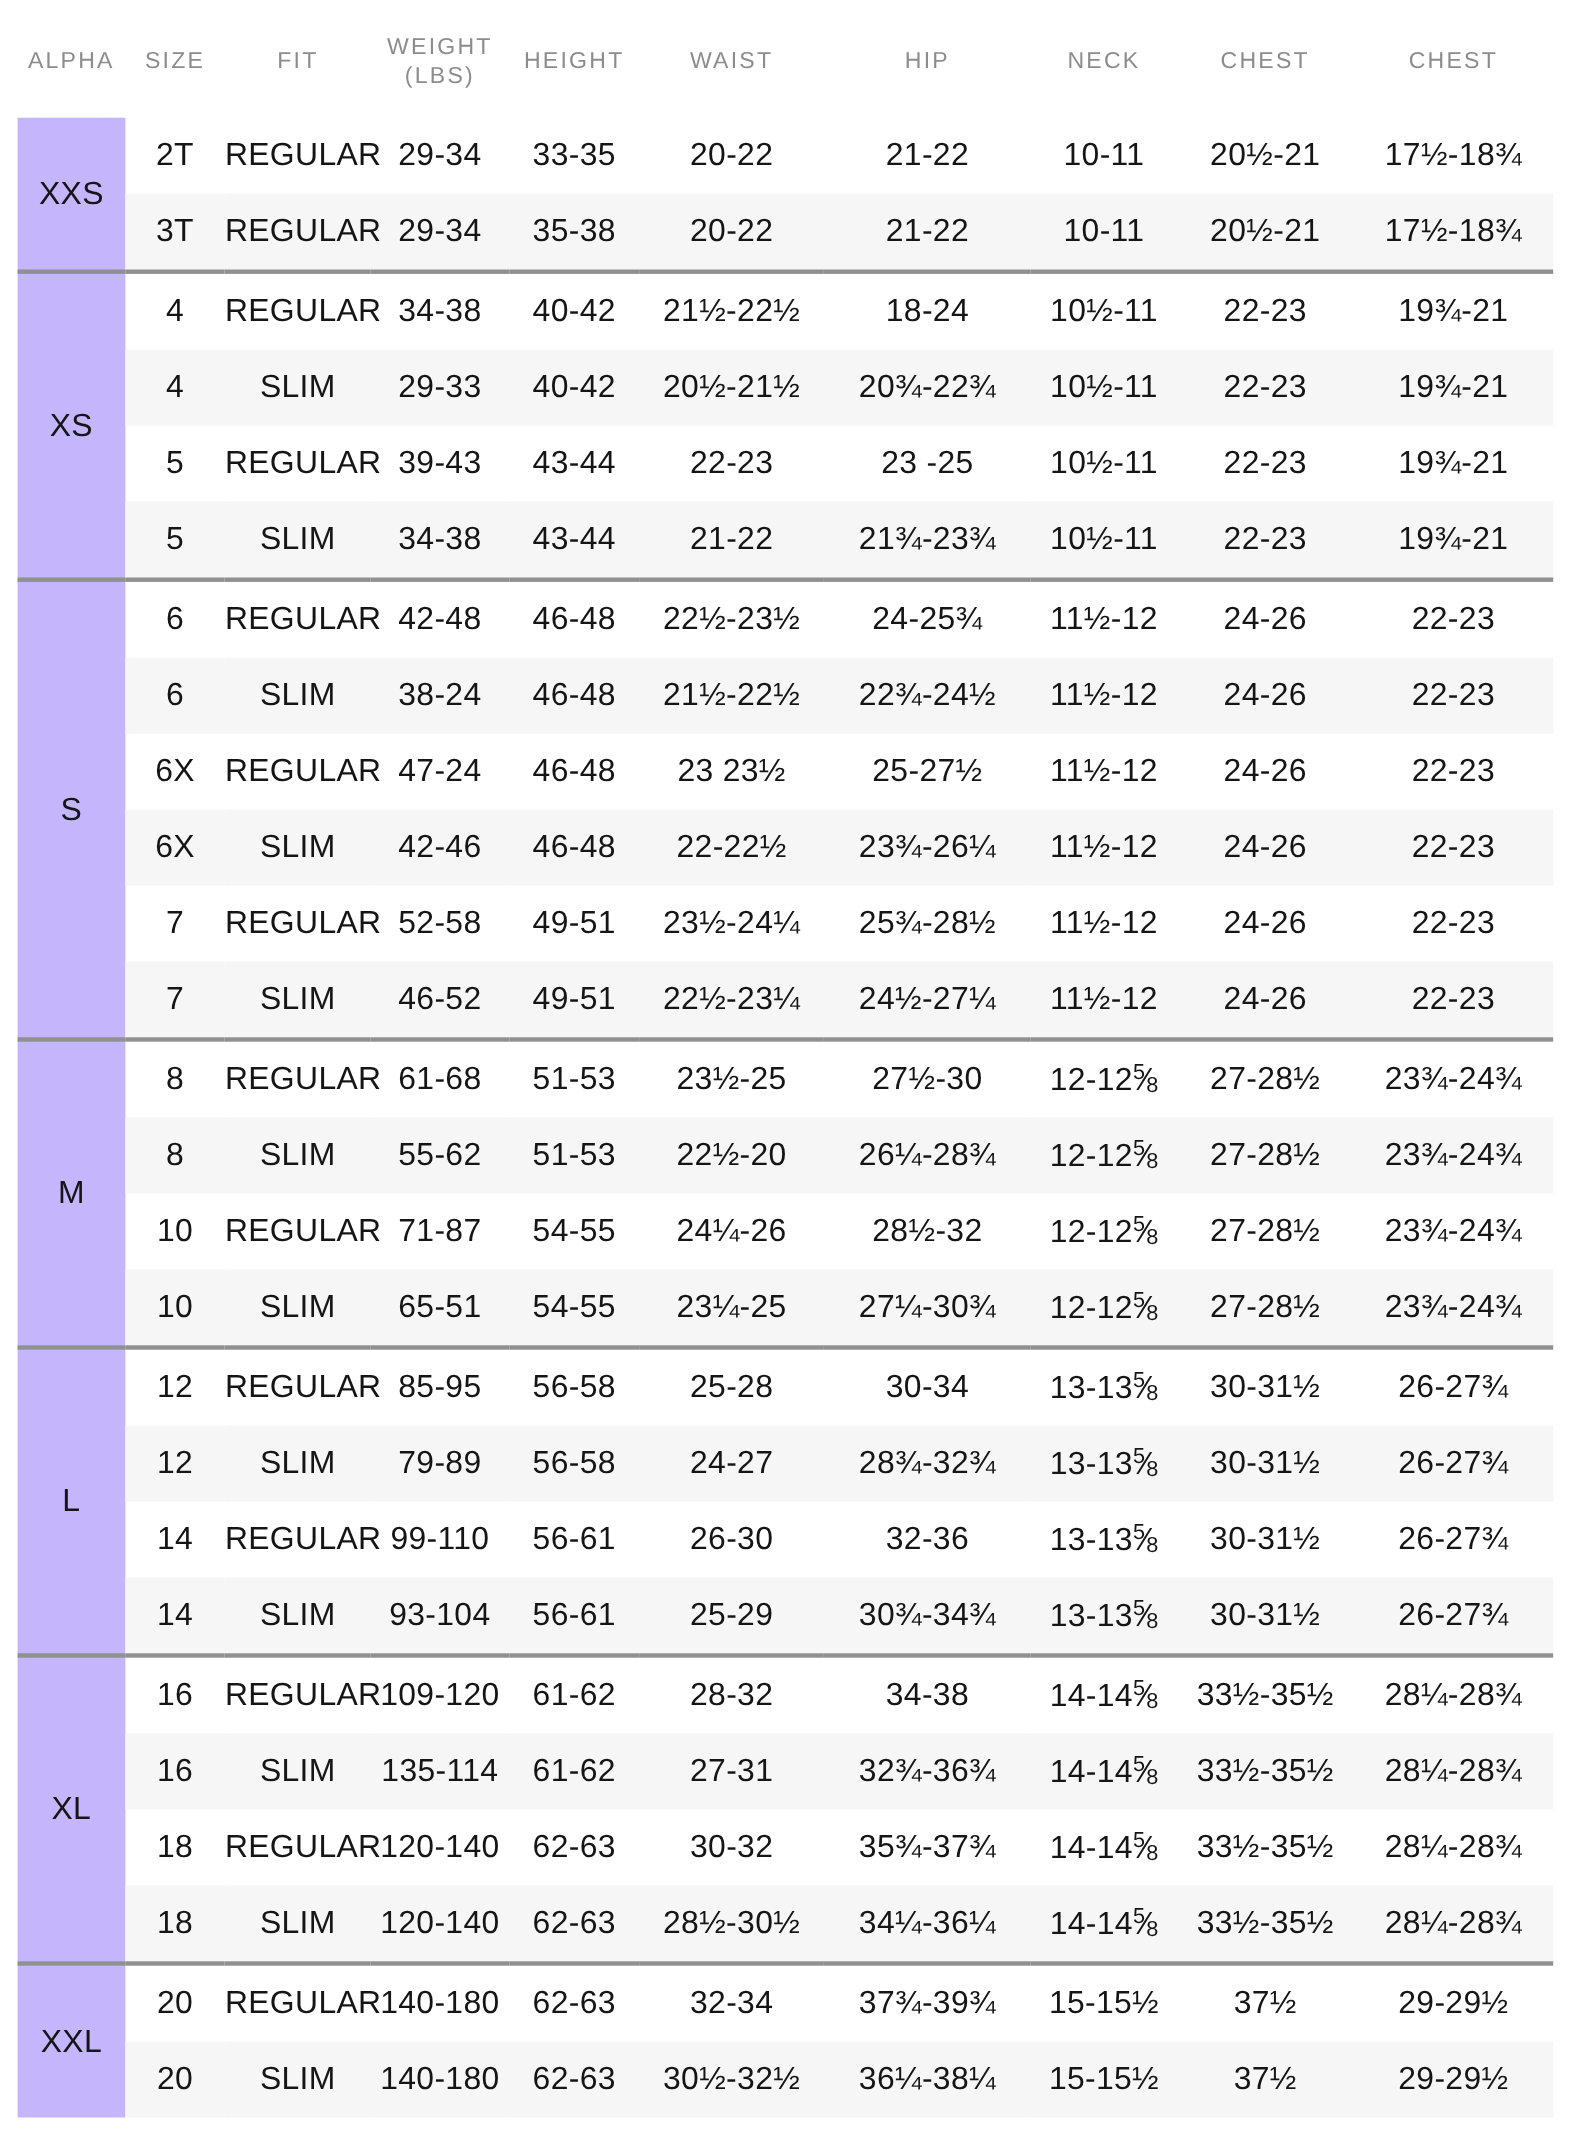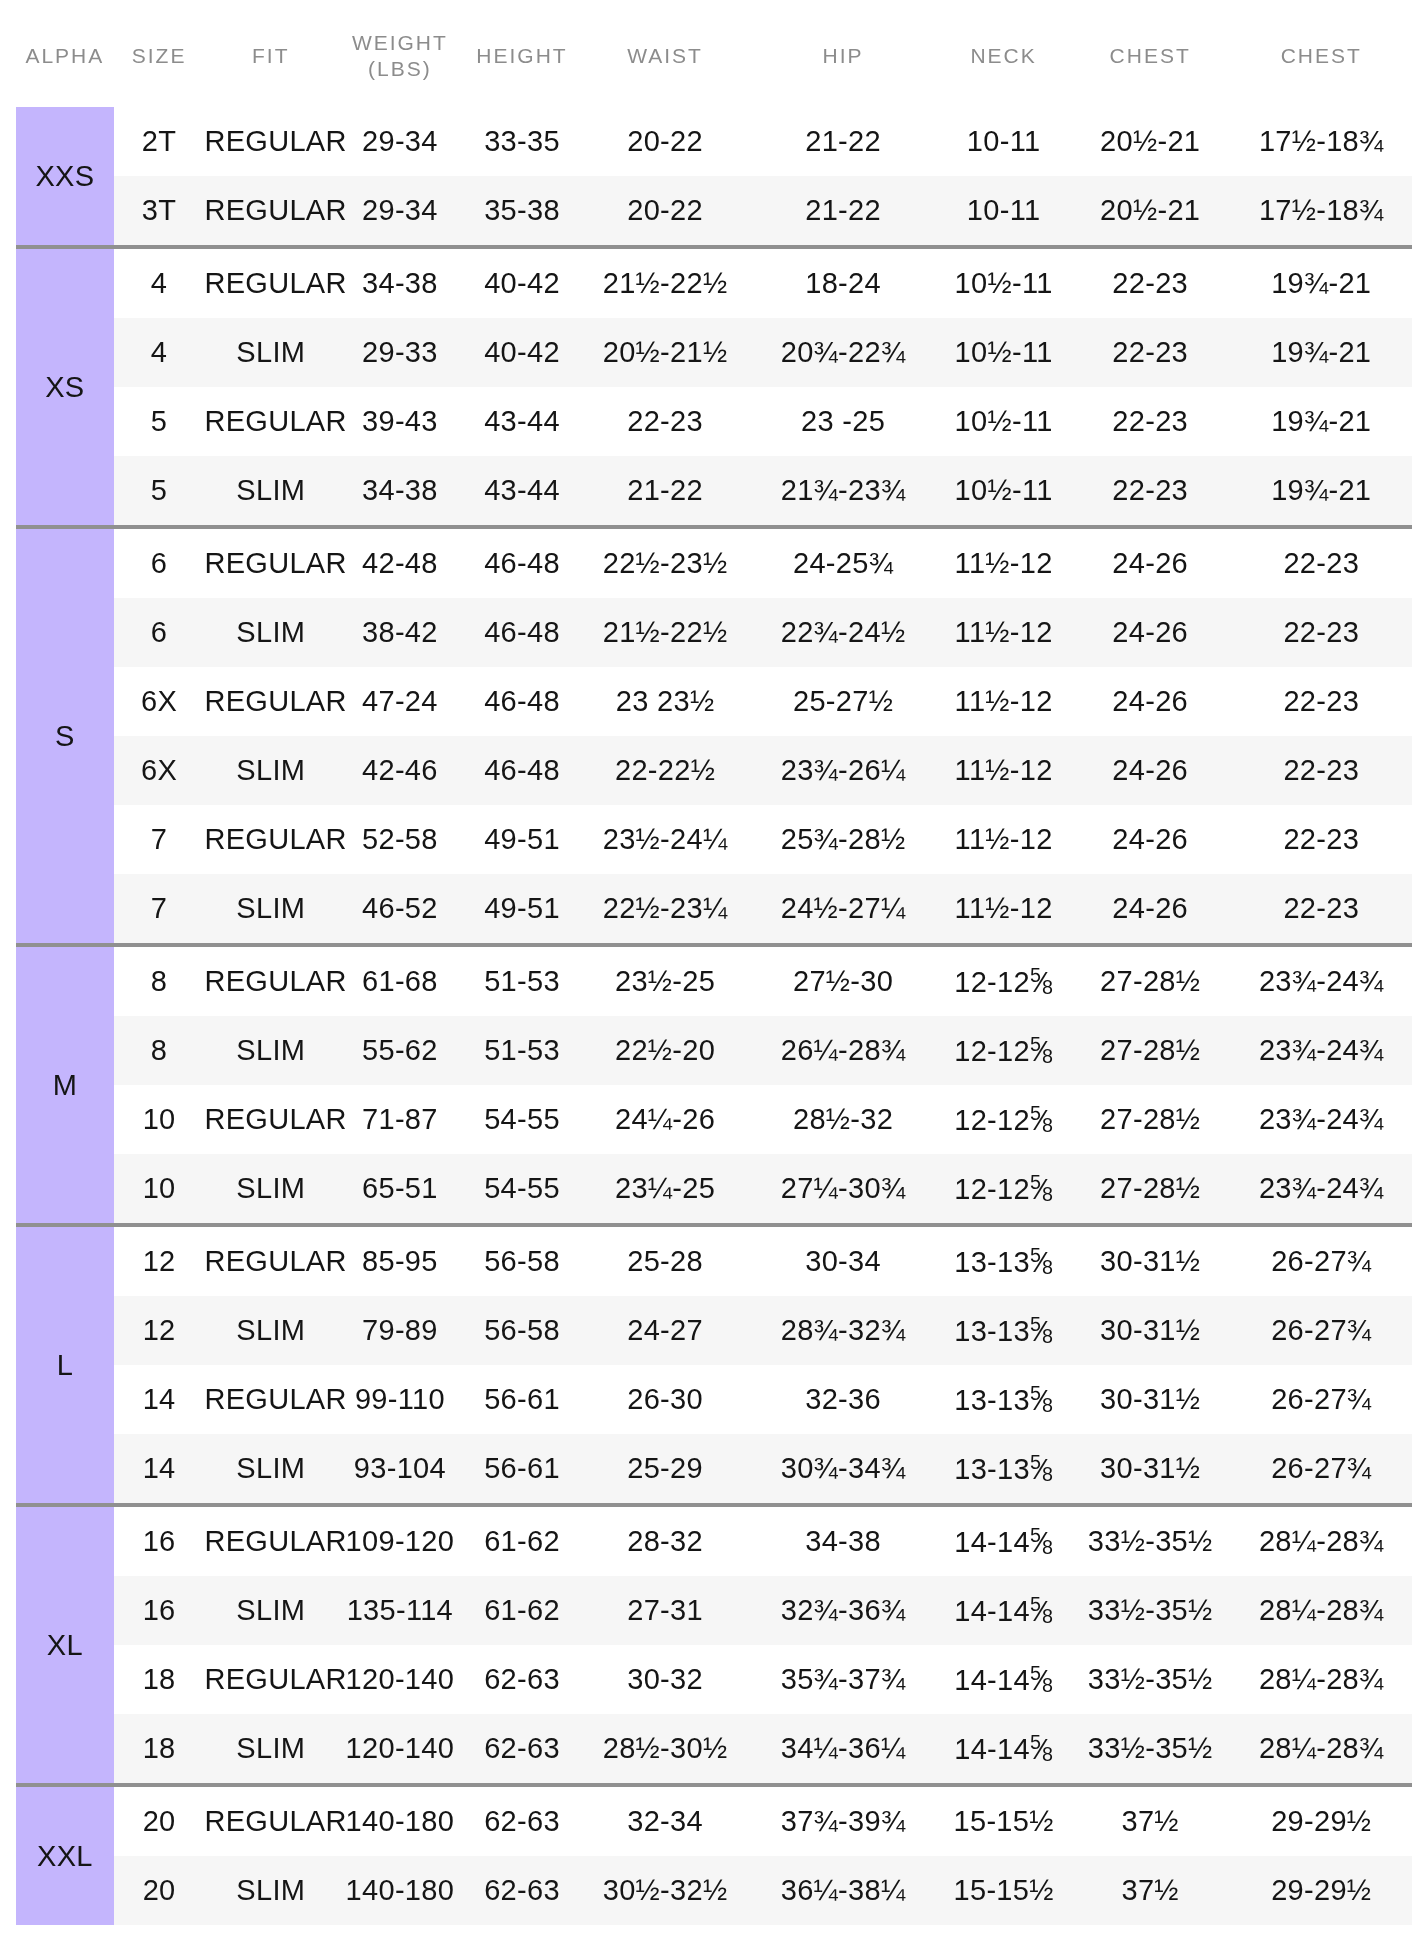--- a/index.html
+++ b/index.html
@@ -185,21 +185,21 @@
           <td>46-48</td>
           <td>22½-23½</td>
           <td>24-25¾</td>
           <td>11½-12</td>
           <td>24-26</td>
           <td>22-23</td>
         </tr>
         <tr>
           <td>6</td>
           <td>SLIM</td>
-          <td>38-42</td>
+          <td>38-24</td>
           <td>46-48</td>
           <td>21½-22½</td>
           <td>22¾-24½</td>
           <td>11½-12</td>
           <td>24-26</td>
           <td>22-23</td>
         </tr>
         <tr>
           <td>6X</td>
           <td>REGULAR</td>

